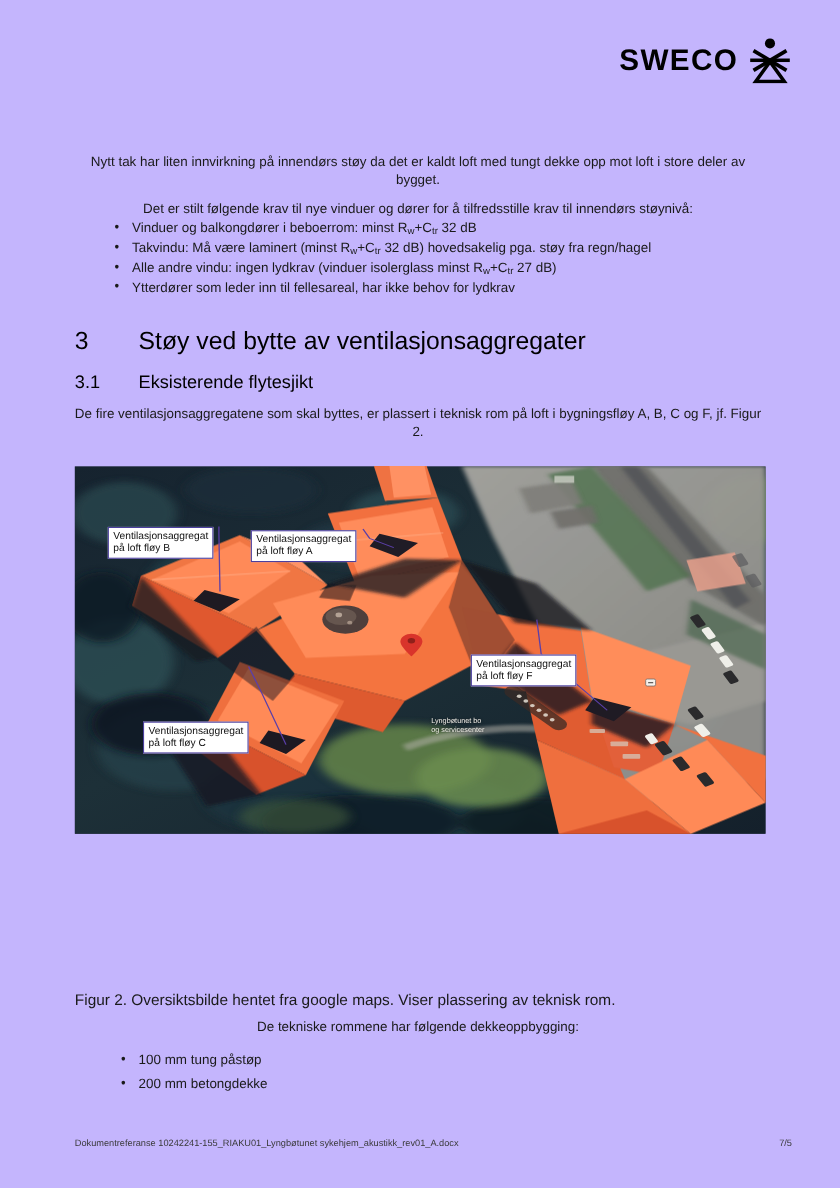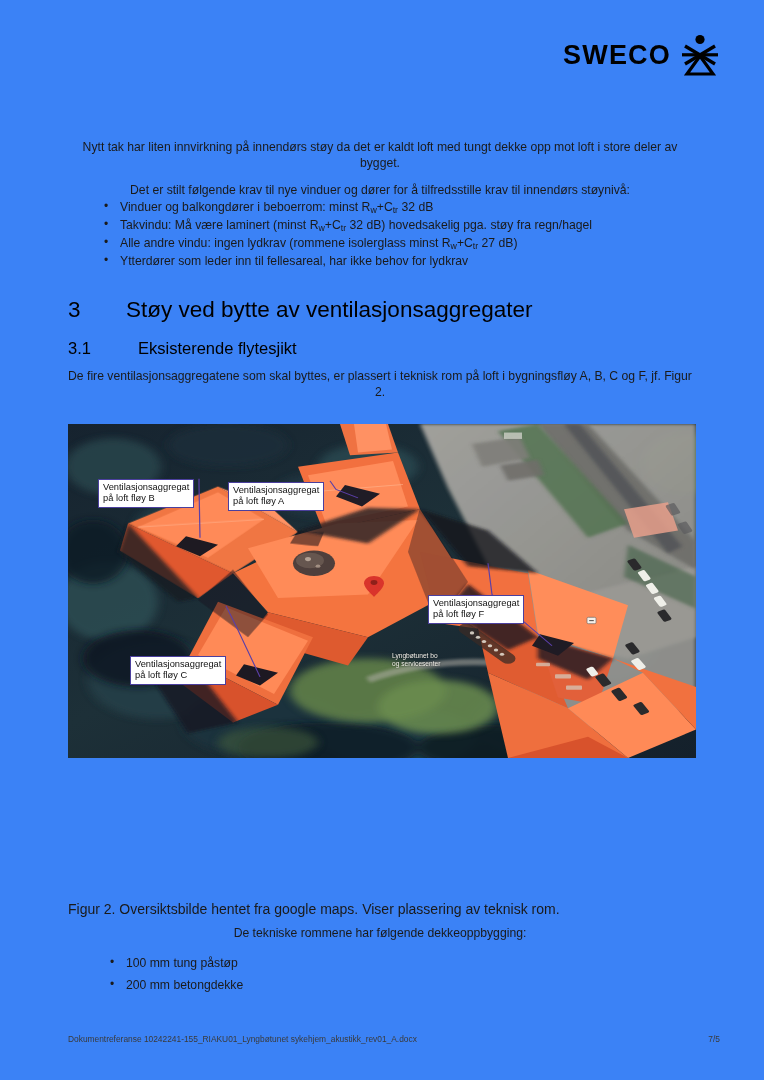--- a/index.html
+++ b/index.html
@@ -12,21 +12,21 @@
     width: 764px;
     height: 1080px;
     position: relative;
     font-family: "Liberation Sans", sans-serif;
     color: #1a1a1a;
     overflow: hidden;
   }
   .page {
     position: absolute;
     inset: 0;
-    background: #3b82f6;
+    background: #c4b5fd;
   }
 
   
   .header {
     position: absolute;
     top: 34px;
     right: 44px;
     display: flex;
     align-items: center;
     gap: 9px;
@@ -100,21 +100,20 @@
     position: absolute;
     top: 338px;
     left: 0;
     width: 624px;
     font-size: 16.5px;
     line-height: 20px;
     font-weight: normal;
     color: #000000;
     margin: 0;
     display: flex;
-    gap: 12px;
   }
   .h2 .num { width: 58px; flex: 0 0 58px; }
 
   .para-fire { position: absolute; top: 368px; left: 0; width: 624px; }
 
   
   .figure {
     position: absolute;
     left: 68px;
     top: 424px;
@@ -231,21 +230,21 @@
     <p class="body-text para-krav">Det er stilt følgende krav til nye vinduer og dører for å tilfredsstille krav til innendørs støynivå:</p>
 
     <ul class="bullets">
       <li>
         <span>Vinduer og balkongdører i beboerrom: minst R</span><sub>w</sub><span>+C</span><sub>tr</sub><span> 32 dB</span>
       </li>
       <li>
         <span>Takvindu: Må være laminert (minst R</span><sub>w</sub><span>+C</span><sub>tr</sub><span> 32 dB) hovedsakelig pga. støy fra regn/hagel</span>
       </li>
       <li>
-        <span>Alle andre vindu: ingen lydkrav (rommene isolerglass minst R</span><sub>w</sub><span>+C</span><sub>tr</sub><span> 27 dB)</span>
+        <span>Alle andre vindu: ingen lydkrav (vinduer isolerglass minst R</span><sub>w</sub><span>+C</span><sub>tr</sub><span> 27 dB)</span>
       </li>
       <li>
         <span>Ytterdører som leder inn til fellesareal, har ikke behov for lydkrav</span>
       </li>
     </ul>
 
     <h1 class="h1">
       <span class="num">3</span>
       <span>Støy ved bytte av ventilasjonsaggregater</span>
     </h1>

